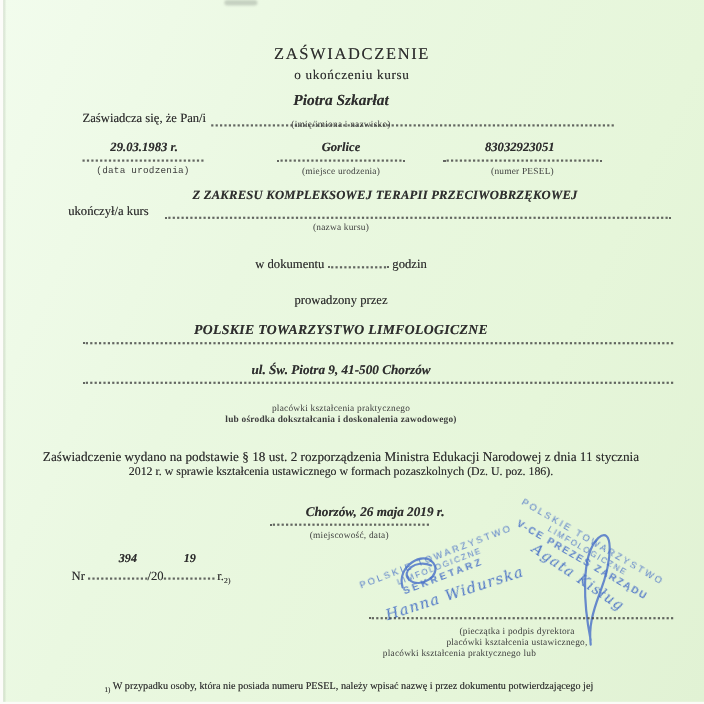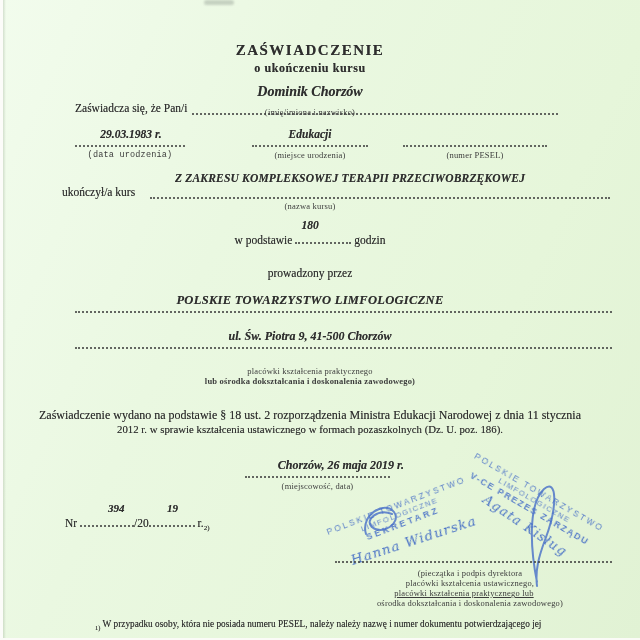--- a/index.html
+++ b/index.html
@@ -5,21 +5,21 @@
   html,body{margin:0;padding:0;}
   body{
     width:640px;height:640px;overflow:hidden;position:relative;
     font-family:"Liberation Serif", serif;
     background:linear-gradient(115deg,#f2fced 0%,#eaf8e1 35%,#e6f6da 70%,#e1f2d4 100%);
   }
   #page{position:absolute;inset:0;color:#2e2e2e;}
   .ink{text-shadow:0 0 .5px rgba(45,45,45,.55);}
   .abs{position:absolute;}
   .c{position:absolute;left:0;width:620px;text-align:center;}
-  .b{font-weight:bold;}
+  .b{font-weight:normal;margin-left:10px;}
   .bi{font-weight:bold;font-style:italic;}
   .cap{font-size:8.5px;color:#3c3c3c;letter-spacing:.2px;}
   .lbl{font-size:11.5px;}
   .dotline{position:absolute;border-bottom:2px dotted rgba(60,60,60,.78);height:1px;}
   .dotspan{display:inline-block;border-bottom:2px dotted rgba(60,60,60,.78);height:9px;vertical-align:baseline;}
   .edge-left{position:absolute;left:0;top:0;width:3px;height:640px;background:#fcfcf9;}
   .edge-left-sh{position:absolute;left:3px;top:0;width:3px;height:640px;background:linear-gradient(90deg,rgba(120,140,115,.25),rgba(120,140,115,0));}
   .edge-bottom{position:absolute;left:0;bottom:0;width:640px;height:2px;background:#fbfbf7;}
   .smudge{position:absolute;left:204px;top:0;width:30px;height:5px;background:rgba(140,150,140,.4);filter:blur(1.2px);border-radius:3px;}
   .stamp{color:rgba(73,113,199,.88);font-family:"Liberation Sans",sans-serif;text-align:center;filter:blur(.3px);}
@@ -38,44 +38,44 @@
 <div id="page">
 
   <div class="edge-left"></div>
   <div class="edge-left-sh"></div>
   <div class="edge-bottom"></div>
   <div class="smudge"></div>
 
   <div class="c b ink" style="top:42px;font-size:15px;letter-spacing:1.5px;">ZAŚWIADCZENIE</div>
   <div class="c b ink" style="top:61px;font-size:12px;letter-spacing:.6px;">o ukończeniu kursu</div>
 
-  <div class="c bi ink" style="top:84px;font-size:14px;">Dominik Chorzów</div>
+  <div class="c bi ink" style="top:84px;font-size:14px;">Piotra Szkarłat</div>
   <div class="abs lbl ink" style="left:75px;top:102px;">Zaświadcza się, że Pan/i</div>
   <div class="dotline" style="left:192px;top:112px;width:366px;"></div>
   <div class="c cap" style="top:107px;">(imię/imiona i nazwisko)</div>
 
   <div class="abs bi ink" style="left:75px;top:128px;width:112px;text-align:center;font-size:11.5px;">29.03.1983 r.</div>
-  <div class="abs bi ink" style="left:250px;top:128px;width:120px;text-align:center;font-size:11.5px;">Edukacji</div>
+  <div class="abs bi ink" style="left:250px;top:128px;width:120px;text-align:center;font-size:11.5px;">Gorlice</div>
+  <div class="abs bi ink" style="left:395px;top:128px;width:155px;text-align:center;font-size:11.5px;">83032923051</div>
 
   <div class="dotline" style="left:75px;top:144px;width:110px;"></div>
   <div class="dotline" style="left:252px;top:144px;width:116px;"></div>
   <div class="dotline" style="left:403px;top:144px;width:144px;"></div>
 
   <div class="abs cap" style="left:75px;top:150px;width:110px;text-align:center;font-family:Liberation Mono, monospace;">(data urodzenia)</div>
   <div class="abs cap" style="left:252px;top:150px;width:116px;text-align:center;">(miejsce urodzenia)</div>
   <div class="abs cap" style="left:403px;top:150px;width:144px;text-align:center;">(numer PESEL)</div>
 
   <div class="abs bi ink" style="left:130px;top:172px;width:440px;text-align:center;font-size:11.5px;letter-spacing:.2px;">Z ZAKRESU KOMPLEKSOWEJ TERAPII PRZECIWOBRZĘKOWEJ</div>
   <div class="abs lbl ink" style="left:62px;top:186px;">ukończył/a kurs</div>
   <div class="dotline" style="left:150px;top:196px;width:460px;"></div>
   <div class="c cap" style="top:201px;">(nazwa kursu)</div>
 
-  <div class="c bi ink" style="top:219px;font-size:11.5px;">180</div>
   <div class="hoursline ink" style="top:233px;">
-    <span>w podstawie</span>
+    <span>w dokumentu</span>
     <span class="dotspan" style="width:56px;"></span>
     <span>godzin</span>
   </div>
 
   <div class="c ink" style="top:267px;font-size:11.5px;">prowadzony przez</div>
 
   <div class="c bi ink" style="top:293px;font-size:12.5px;letter-spacing:.3px;">POLSKIE TOWARZYSTWO LIMFOLOGICZNE</div>
   <div class="dotline" style="left:75px;top:310px;width:537px;"></div>
   <div class="c bi ink" style="top:329px;font-size:12px;">ul. Św. Piotra 9, 41-500 Chorzów</div>
   <div class="dotline" style="left:75px;top:346px;width:537px;"></div>
@@ -113,21 +113,20 @@
   <svg class="scribble" width="640" height="640" viewBox="0 0 640 640">
     <g fill="none" stroke="rgba(70,110,200,.8)" stroke-width="2" stroke-linecap="round">
       <path d="M366 534 C 360 515 385 500 394 512 C 402 523 382 536 372 527 C 364 520 378 508 392 514"></path>
       <path d="M537 582 C 531 552 527 505 544 489 C 557 478 558 506 545 540 C 539 556 535 570 537 586"></path>
     </g>
   </svg>
 
   <div class="dotline" style="left:335px;top:560px;width:277px;"></div>
   <div class="abs cap" style="left:330px;top:568px;width:280px;text-align:center;">(pieczątka i podpis dyrektora</div>
   <div class="abs cap" style="left:330px;top:578px;width:280px;text-align:center;">placówki kształcenia ustawicznego,</div>
-  <div class="abs cap" style="left:324px;top:588px;width:280px;text-align:center;text-decoration:underline;">placówki kształcenia praktycznego lub</div>
-  <div class="abs cap" style="left:330px;top:598px;width:280px;text-align:center;">ośrodka dokształcania i doskonalenia zawodowego)</div>
+  <div class="abs cap" style="left:348px;top:588px;width:280px;text-align:left;">placówki kształcenia praktycznego lub</div>
 
   <div class="abs ink" style="left:95px;top:619px;font-size:9.3px;white-space:nowrap;">
     <span class="sup" style="font-size:6.5px;">1)</span>
-    <span>W przypadku osoby, która nie posiada numeru PESEL, należy należy nazwę i numer dokumentu potwierdzającego jej</span>
+    <span>W przypadku osoby, która nie posiada numeru PESEL, należy wpisać nazwę i przez dokumentu potwierdzającego jej</span>
   </div>
 
 </div>
 
 </body></html>

